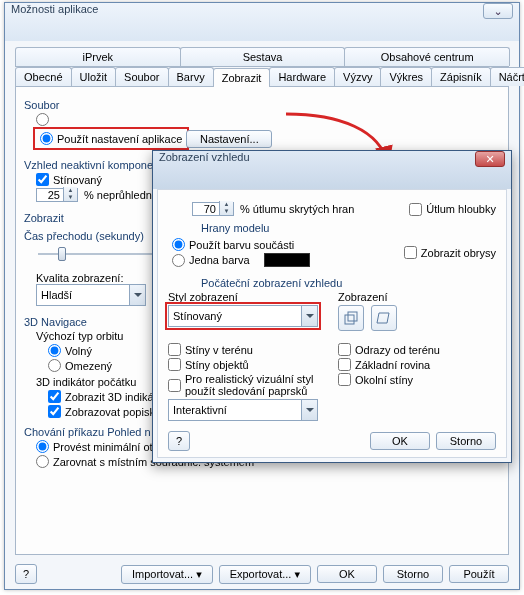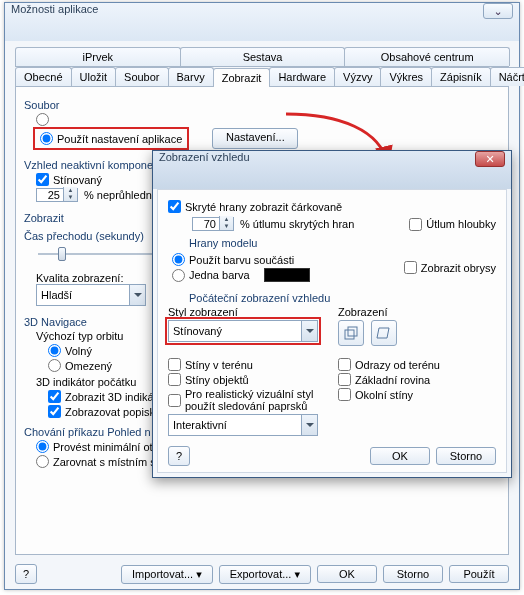--- a/index.html
+++ b/index.html
@@ -29,21 +29,21 @@
   .slider .track { position: absolute; top: 7px; left: 0; right: 0; height: 2px; background: #b7c4d3; }
   .slider .thumb { position: absolute; top: 1px; width: 8px; height: 14px; background: linear-gradient(#f7fbff,#cfd9e5); border: 1px solid #6d84a0; border-radius: 2px; }
   .combo { border: 1px solid #8fa6c0; background: #fff; height: 16px; display: flex; align-items: center; padding: 10px 4px; position: relative; }
   .combo .cb { position: absolute; right: 0; top: 0; bottom: 0; width: 16px; background: linear-gradient(#eef4fb,#d7e2ee); border-left: 1px solid #8fa6c0; display:flex; align-items:center; justify-content:center; }
   .combo .cb:after { content:''; border:4px solid transparent; border-top-color:#456; margin-top:3px; }
   .btnbar { position: absolute; bottom: 5px; left: 10px; right: 10px; display: flex; gap: 6px; justify-content: flex-end; align-items: center; }
   .helpbtn { width: 22px; height: 20px; border:1px solid #8fa6c0; background:linear-gradient(#fcfdff,#e4ecf5); border-radius:3px; display:flex; align-items:center; justify-content:center; }
   
   .dlg { position: absolute; left: 152px; top: 150px; width: 360px; border: 1px solid #395a82; background: #f4f7fb; box-shadow: 0 4px 12px rgba(0,0,0,.4); }
   .dlg .titlebar { background: linear-gradient(#dfe9f5,#c8d7e8); }
-  .fieldset-lbl { color: #1a3e6e; margin: 2px 0; padding-left: 21px; }
+  .fieldset-lbl { color: #1a3e6e; margin: 2px 12px; padding-left: 21px; }
   .dlg .body { padding: 8px 10px 6px; background: #fdfdfd; margin: 0 4px 4px; border: 1px solid #cfd8e4; position: relative; }
   .twocol { display: flex; gap: 12px; }
   .twocol > div { flex: 1; }
   .iconbtn { width: 26px; height: 26px; border:1px solid #8fa6c0; background:linear-gradient(#fcfdff,#e4ecf5); border-radius:3px; display:inline-flex; align-items:center; justify-content:center; margin-right:4px; }
   .swatch { width: 46px; height: 14px; background:#000; border:1px solid #333; display:inline-block; vertical-align:middle; }
   svg.arrow { position:absolute; left:280px; top:110px; pointer-events:none; }
 </style>
 </head>
 <body>
 
@@ -69,21 +69,21 @@
       <div class="tab">Výkres</div>
       <div class="tab">Zápisník</div>
       <div class="tab">Náčrt</div>
 
     </div>
     <div class="panel">
       <div class="group-label">Soubor</div>
       <label class="radio">
           <input type="radio" style="">
         </label>
-      <div style="display:flex; gap:26px;">
+      <div style="display:flex; align-items:center; ">
         <label class="radio hl" style="padding:2px 4px;">
             <input type="radio" checked="" style="">
             <span>Použít nastavení aplikace</span>
           </label>
         <span class="btn wide">Nastavení...</span>
       </div>
 
       <div class="group-label" style="margin-top:10px;">Vzhled neaktivní komponenty</div>
       <label class="check">
           <input type="checkbox" checked="" style="">
@@ -173,24 +173,20 @@
     </defs>
   <path d="M6,4 C60,4 100,20 108,54" stroke="#d72626" stroke-width="3" fill="none" marker-end="url(#ah)"></path>
 </svg>
 
 <div class="dlg">
   <div class="titlebar">
     <span class="t">Zobrazení vzhledu</span>
     <span class="closebtn red">✕</span>
   </div>
   <div class="body">
-    <label class="check" style="margin-left:0;">
-        <input type="checkbox" checked="" style="">
-        <span>Skryté hrany zobrazit čárkovaně</span>
-      </label>
     <div class="twocol" style="align-items:center; margin:4px 0 6px;">
       <div style="display:flex; align-items:center; gap:6px;margin-left:24px;">
         <span class="spin">
             <input value="70" style="">
             <span class="sb">
               <span>▲</span>
               <span>▼</span>
             </span>
           </span>
         <span>% útlumu skrytých hran</span>

